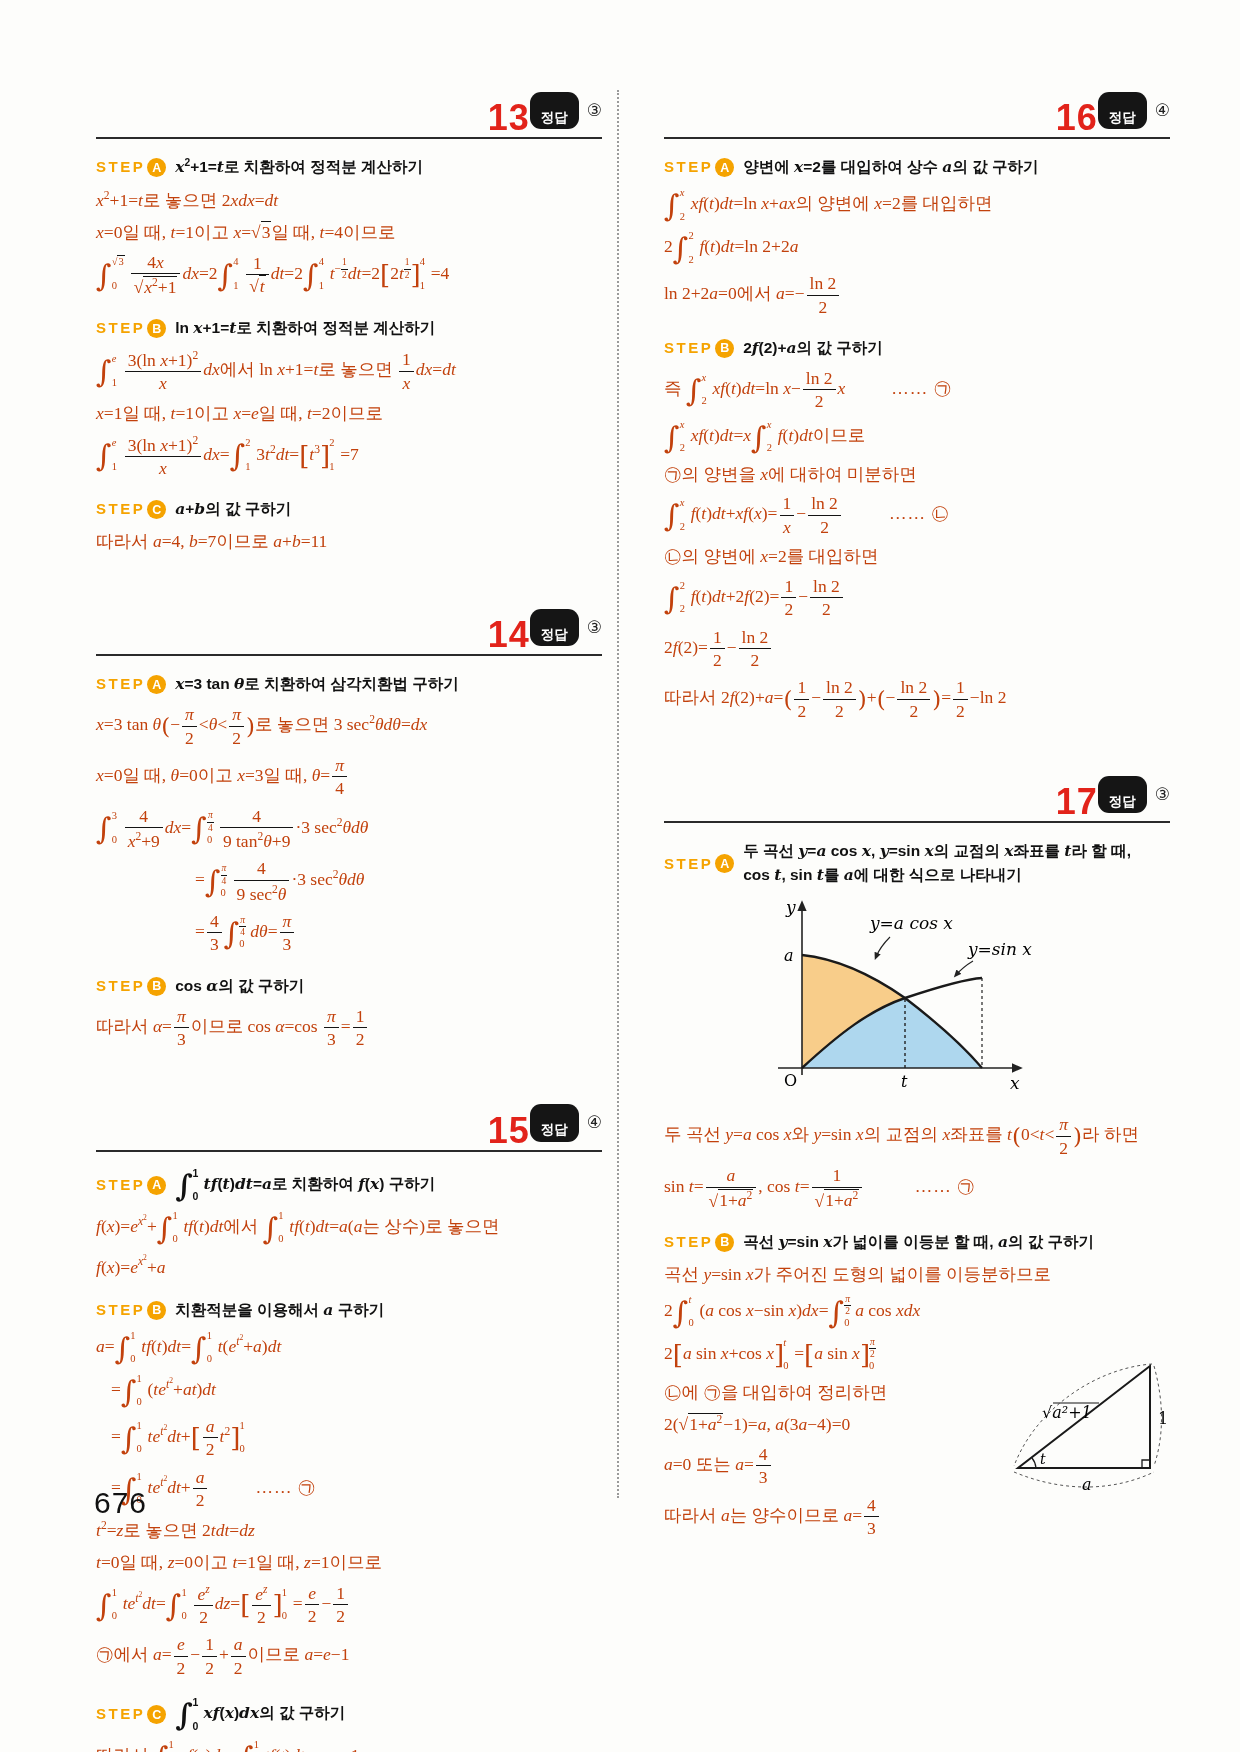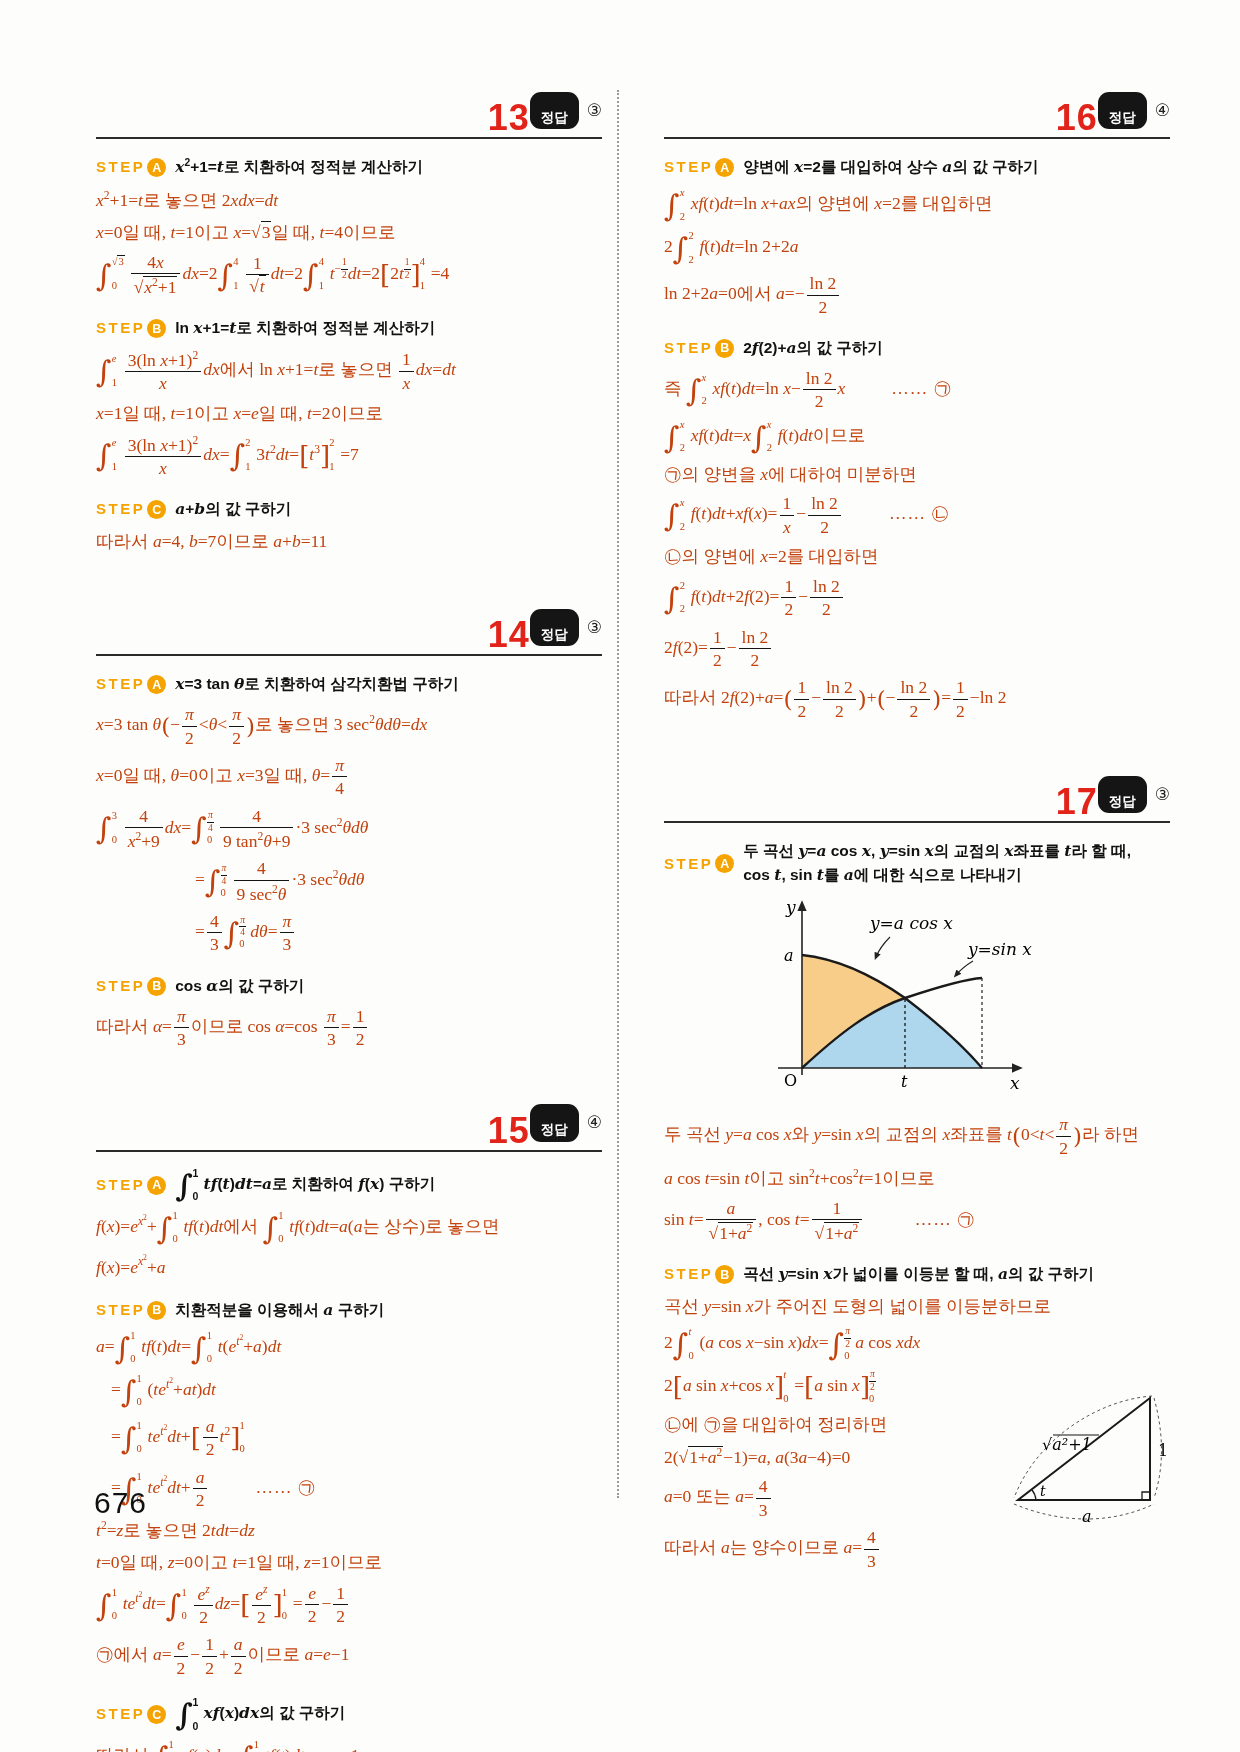--- a/index.html
+++ b/index.html
@@ -361,21 +361,20 @@
 
     <text x="56" y="20" font-size="17" font-style="italic">y</text>
     <text x="54" y="68" font-size="16" font-style="italic">a</text>
     <text x="54" y="193" font-size="16">O</text>
     <text x="171" y="194" font-size="16" font-style="italic">t</text>
     <text x="280" y="196" font-size="17" font-style="italic">x</text>
     <text x="140" y="36" font-size="17" font-style="italic">y=a cos x</text>
     <text x="238" y="62" font-size="17" font-style="italic">y=sin x</text>
   </svg>
 <div class="m">두 곡선 <i>y</i>=<i>a</i> cos <i>x</i>와 <i>y</i>=sin <i>x</i>의 교점의 <i>x</i>좌표를 <i>t</i><span class="bp">(</span>0&lt;<i>t</i>&lt;<span class="fr"><span class="n"><i>π</i></span><span class="d">2</span></span><span class="bp">)</span>라 하면</div>
-            <div class="m"><i>a</i> cos <i>t</i>=sin <i>t</i>이고 sin<sup>2</sup><i>t</i>+cos<sup>2</sup><i>t</i>=1이므로</div>
             <div class="m">sin <i>t</i>=<span class="fr"><span class="n"><i>a</i></span><span class="d"><span class="sq">√<span class="ov">1+<i>a</i><sup>2</sup></span></span></span></span>, cos <i>t</i>=<span class="fr"><span class="n">1</span><span class="d"><span class="sq">√<span class="ov">1+<i>a</i><sup>2</sup></span></span></span></span> <span class="dots">…… ㉠</span></div>
           </div>
           <div class="step rel">
             <div class="step-head">
               <span class="step-word">STEP</span>
               <span class="step-circle">B</span>
               <span class="step-title">곡선 <i>y</i>=sin <i>x</i>가 넓이를 이등분 할 때, <i>a</i>의 값 구하기</span>
             </div>
             <div class="m">곡선 <i>y</i>=sin <i>x</i>가 주어진 도형의 넓이를 이등분하므로</div>
             <div class="m">2<span class="ig">∫</span><span class="il">

